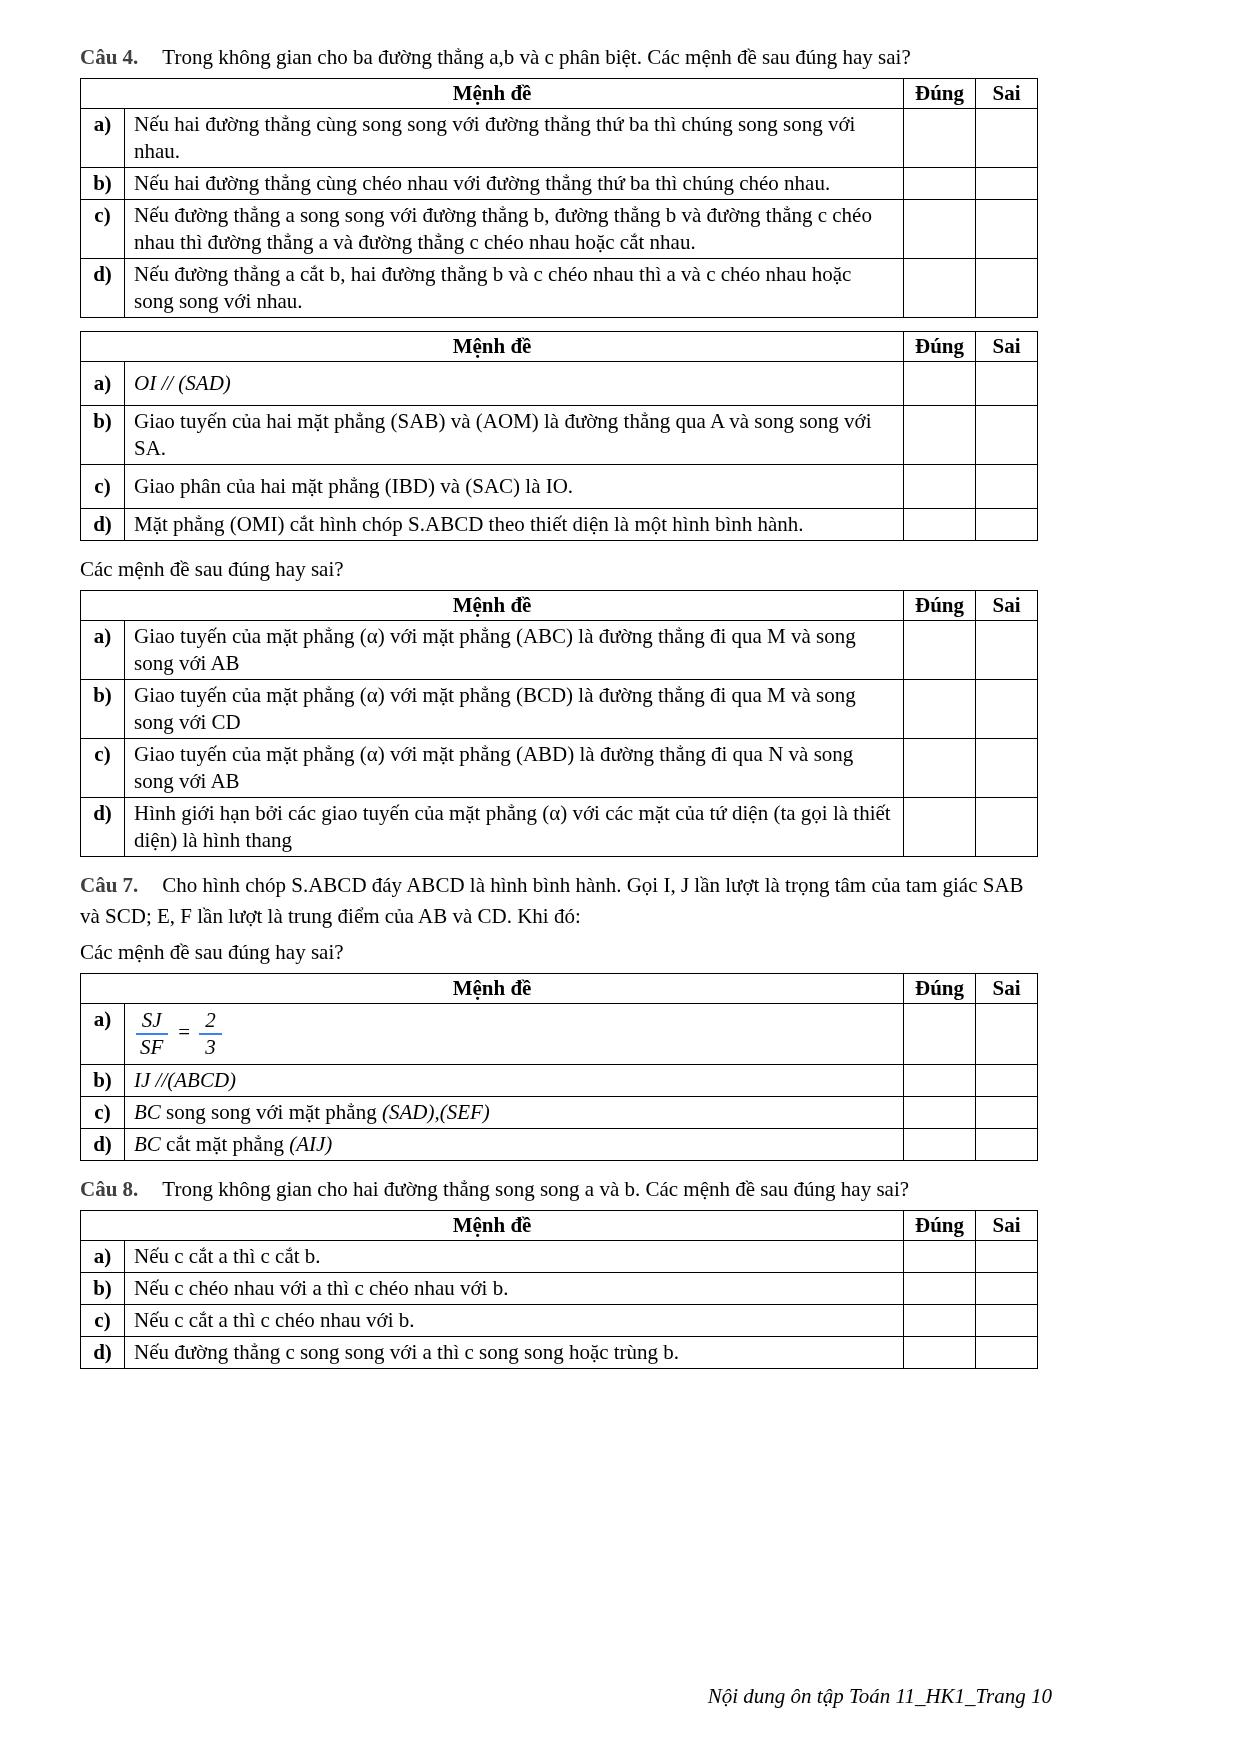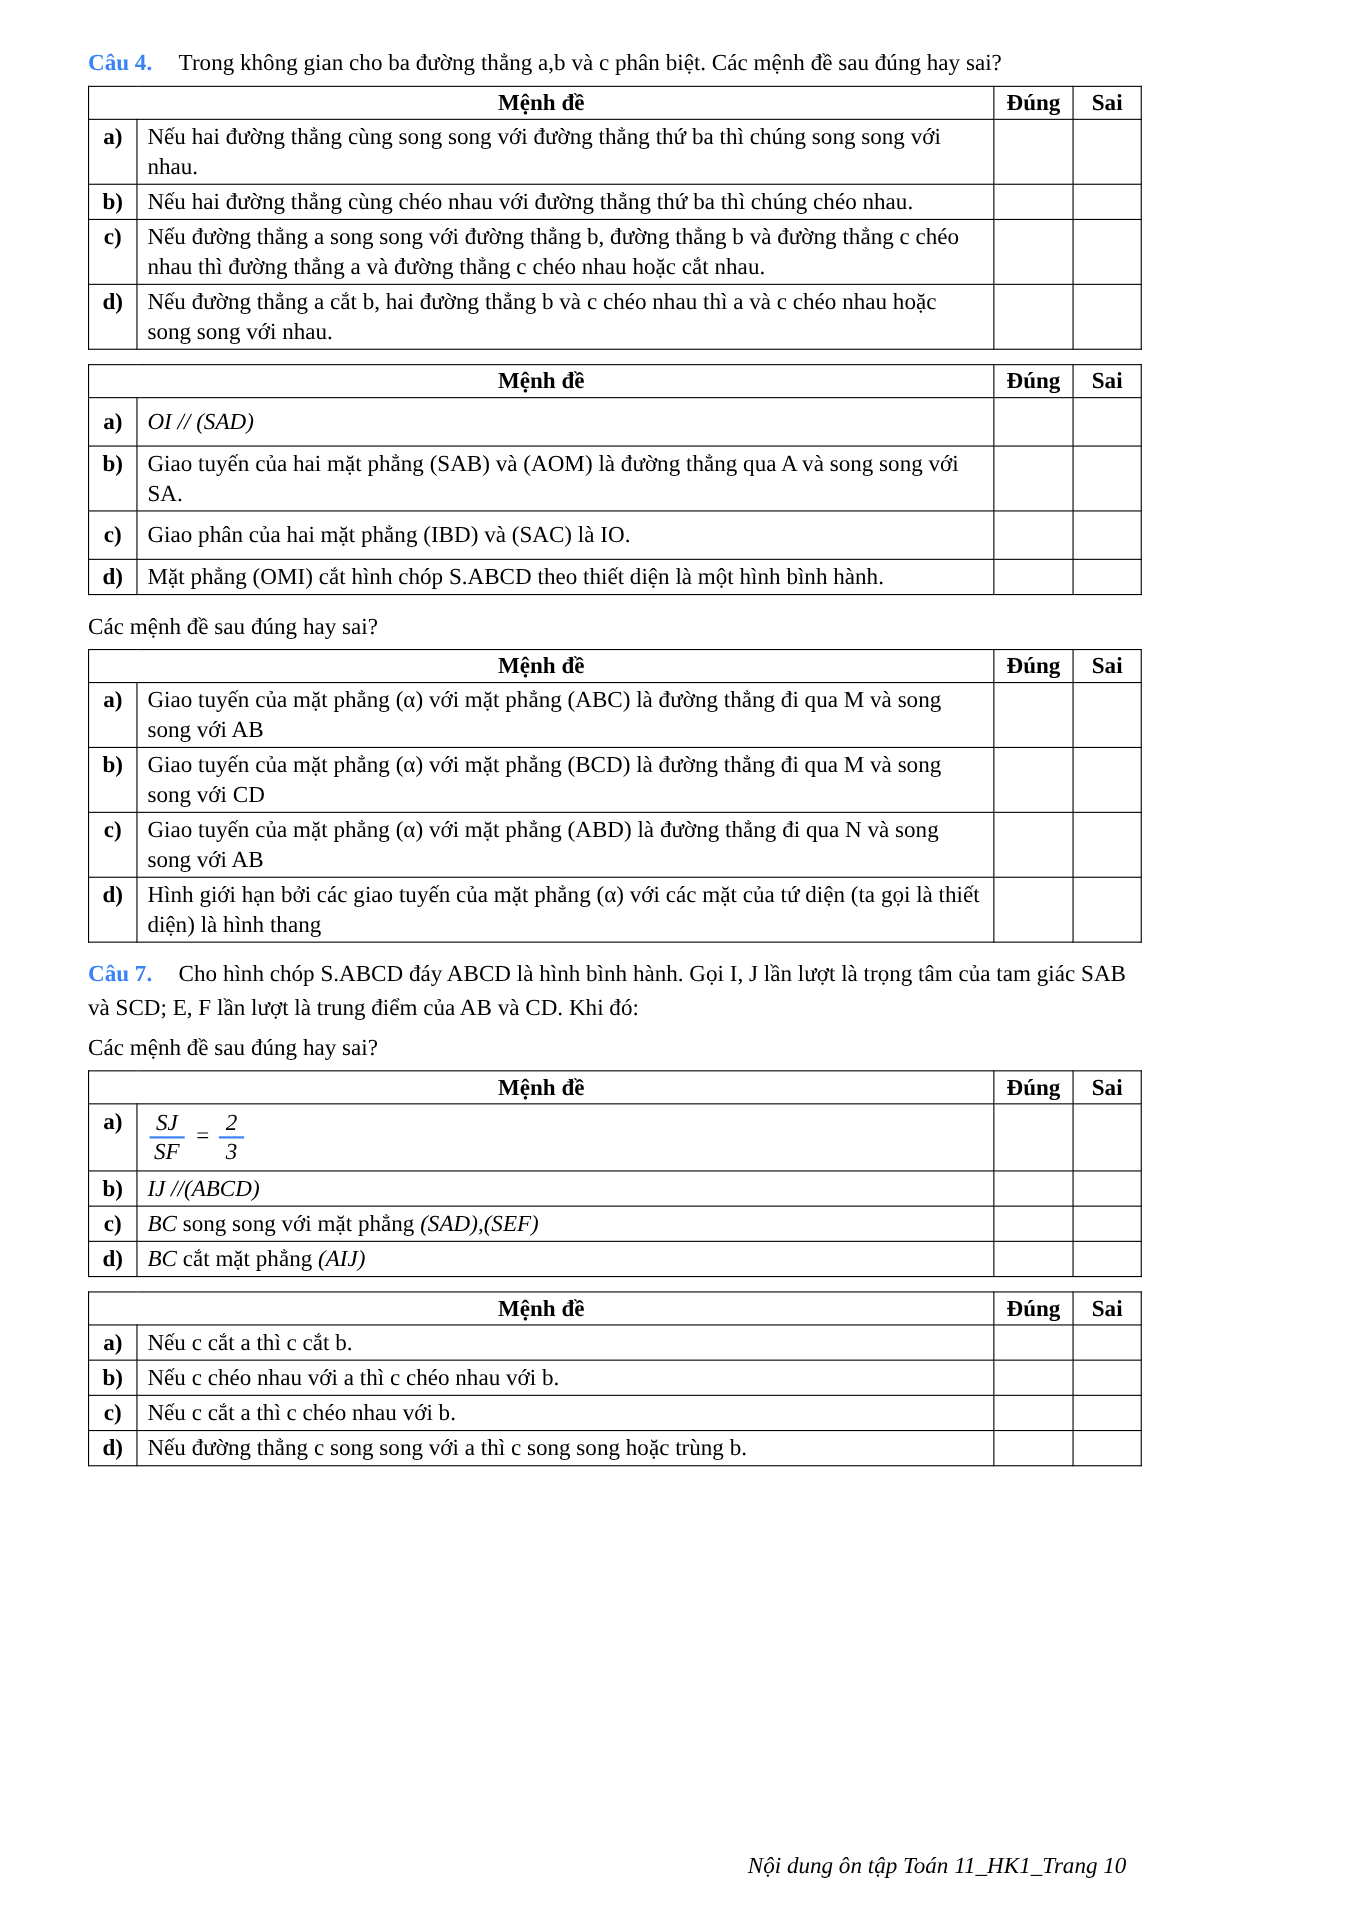--- a/index.html
+++ b/index.html
@@ -13,21 +13,21 @@
     position: relative;
     overflow: hidden;
   }
   .page {
     position: absolute;
     inset: 0;
     padding: 42px 203px 0 80px;
     box-sizing: border-box;
   }
   .q-intro { line-height: 31px; margin: 0 0 5px 0; }
-  .q-label { color: #3b82f6; font-weight: bold; margin-right: 24px; }
+  .q-label { color: #404040; font-weight: bold; margin-right: 24px; }
   .q-prompt { line-height: 31px; margin: 0 0 5px 0; }
 
   table.q-table {
     width: 100%;
     border-collapse: collapse;
     margin: 2px 0 13px 0;
     table-layout: fixed;
   }
   .q-table th, .q-table td { border: 1px solid #000; }
   .q-table th {
@@ -57,21 +57,21 @@
     line-height: 25px;
     padding: 2px 0;
   }
   .frac .num { border-bottom: 2px solid #3b82f6; padding: 0 6px; }
   .frac .den { padding: 0 6px; }
   .eq { margin: 0 9px; font-style: normal; }
 
   .footer {
     position: absolute;
     top: 1684px;
-    right: 217px;
+    right: 189px;
     font-style: italic;
     font-size: 21px;
   }
 </style>
 </head>
 <body>
 
 <div class="page">
 
   <section>
@@ -260,20 +260,23 @@
           <td class="cell-key">d)</td>
           <td><span class="seg-math">BC</span><span> cắt mặt phẳng </span><span class="seg-math">(AIJ)</span></td>
           <td class="cell-ans"></td>
           <td class="cell-ans"></td>
         </tr>
       </tbody>
     </table>
   </section>
 
   <section>
+    <p class="q-intro">
+      <span class="q-label">Câu 8.</span><span>Trong không gian cho hai đường thẳng song song a và b. Các mệnh đề sau đúng hay sai?</span>
+    </p>
     <table class="q-table">
       <colgroup>
           <col style="width:44px">
           <col>
           <col style="width:72px">
           <col style="width:62px">
         </colgroup>
       <thead>
         <tr>
           <th colspan="2">Mệnh đề</th>

